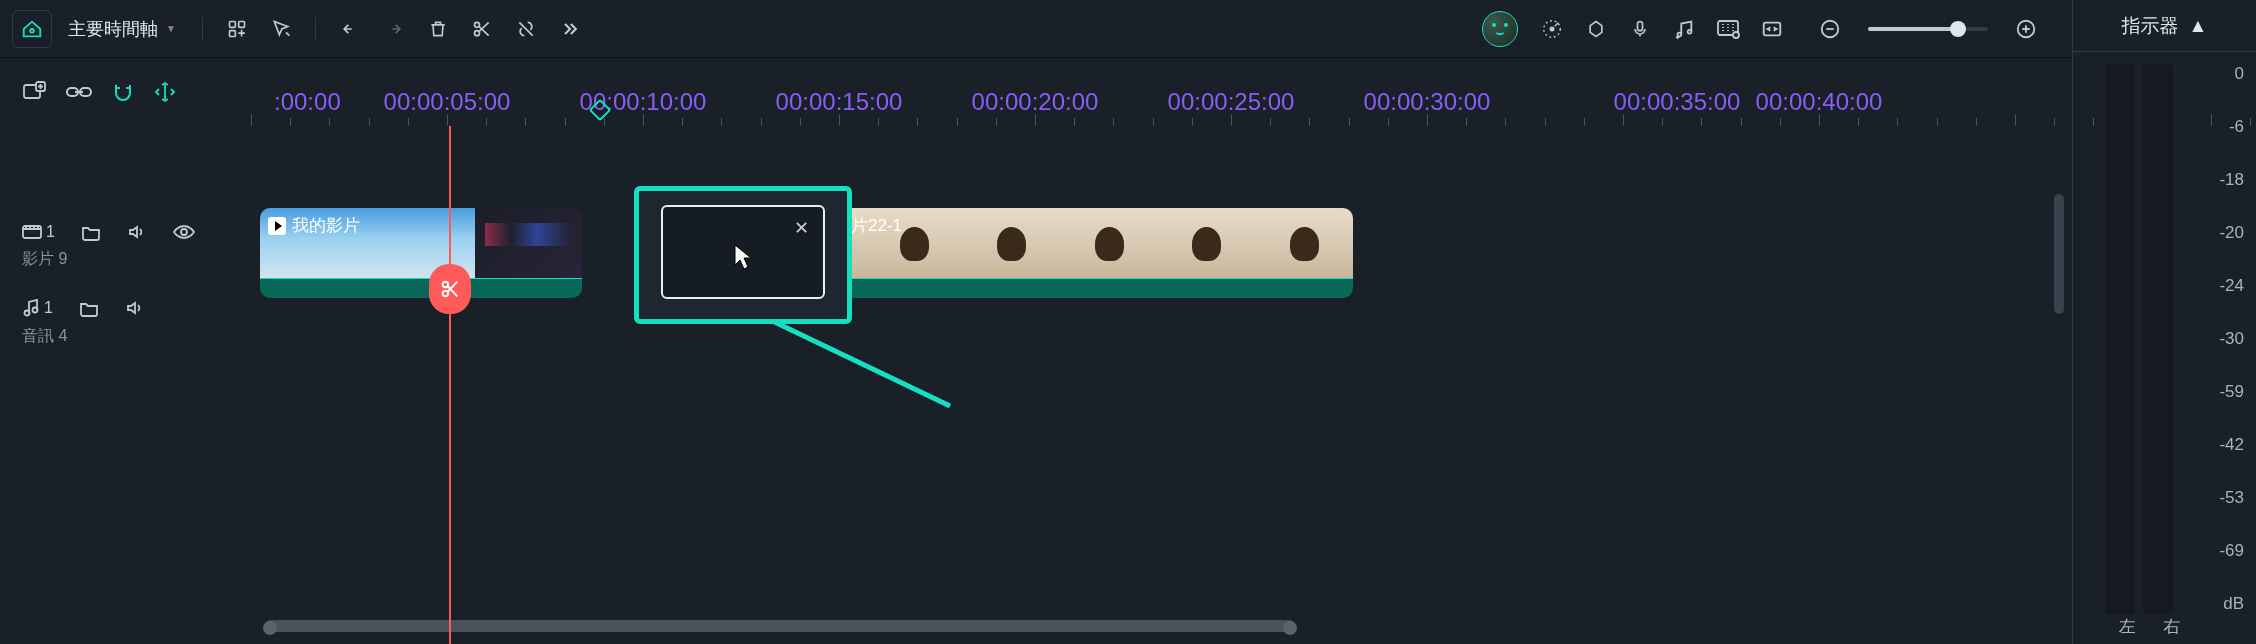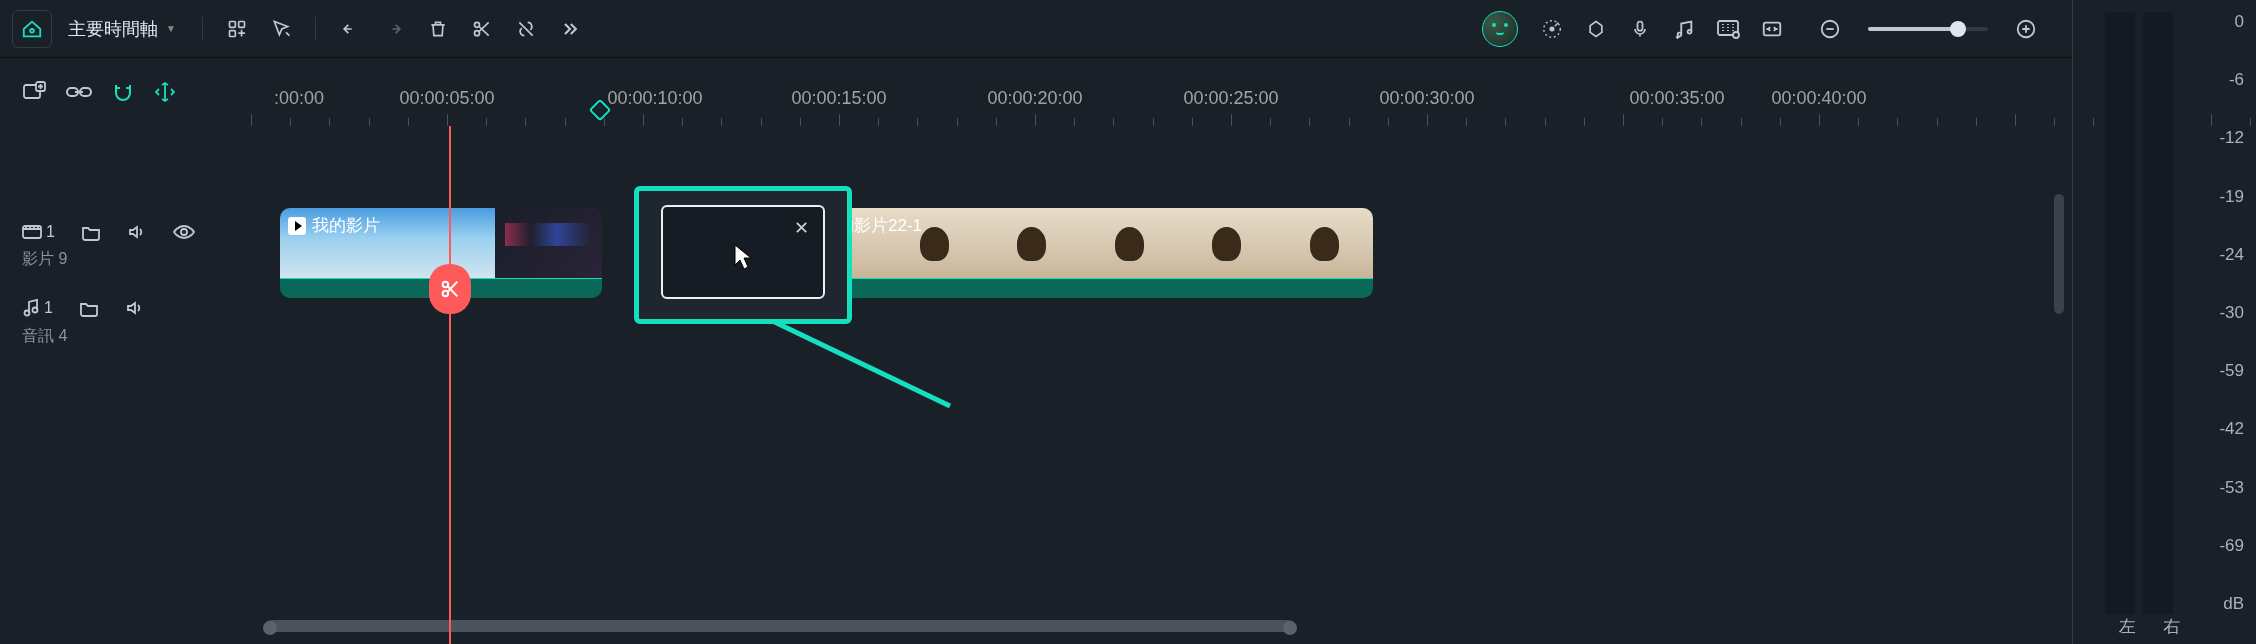--- a/index.html
+++ b/index.html
@@ -30,21 +30,21 @@
 .zoom-thumb { position: absolute; top: -6px; left: 75%; transform: translateX(-50%); width: 16px; height: 16px; background: #e0e6ee; border-radius: 50%; }
 
 
 .ruler-row { height: 68px; display: flex; }
 .ruler-left { width: 260px; display: flex; align-items: center; gap: 18px; padding-left: 22px; }
 .ruler-icons { display: flex; gap: 20px; align-items: center; }
 .ruler-ic { color: #c0c8d0; cursor: pointer; }
 .ruler-ic.accent { color: #14e0c0; }
 .ruler { flex: 1; position: relative; }
 .ruler-inner { position: absolute; left: 0; right: 0; bottom: 0; height: 40px; }
-.ruler-tc { position: absolute; color: #a3a3a3; font-size: 18px; transform: translateX(-50%); top: 2px; }
+.ruler-tc { position: absolute; color: #8b5cf6; font-size: 24px; transform: translateX(-50%); top: 2px; }
 .ruler-ticks { position: absolute; left: 0; right: 0; bottom: 0; height: 12px; }
 .ruler-tick { position: absolute; bottom: 0; width: 1px; height: 8px; background: #4a525e; }
 .ruler-tick.major { height: 12px; }
 
 
 .tl-body { flex: 1; display: flex; position: relative; overflow: hidden; }
 .tracks-left { width: 260px; display: flex; flex-direction: column; border-right: 0 solid transparent; }
 .track-head { height: 76px; display: flex; flex-direction: column; justify-content: center; padding-left: 22px; gap: 8px; }
 .track-head-icons { display: flex; align-items: center; gap: 26px; }
 .track-icon { color: #c0c8d0; display: flex; align-items: center; gap: 4px; font-size: 16px; }
@@ -54,21 +54,21 @@
 .scrollbar-h { position: absolute; left: 0; right: 30px; bottom: 10px; height: 16px; }
 .scrollbar-thumb { position: absolute; top: 2px; height: 12px; background: #4a525e; border-radius: 6px; }
 .scroll-end { position: absolute; width: 14px; height: 14px; background: #5a626e; border-radius: 50%; top: 1px; }
 
 
 .playhead { position: absolute; top: -68px; bottom: 0; width: 2px; background: #ff5a5a; z-index: 30; pointer-events: none; }
 .scissors-bubble { position: absolute; top: 138px; left: -20px; width: 42px; height: 50px; background: #ff5a5a; border-radius: 20px; display: flex; align-items: center; justify-content: center; z-index: 31; cursor: pointer; }
 .marker-diamond { position: absolute; top: 44px; width: 16px; height: 16px; border: 2px solid #14e0c0; transform: translateX(-50%) rotate(45deg); border-radius: 3px; }
 
 
-.clip { position: absolute; top: 0; height: 90px; border-radius: 10px; overflow: hidden; margin-left: 20px; }
+.clip { position: absolute; top: 0; height: 90px; border-radius: 10px; overflow: hidden; }
 .clip-body { position: absolute; top: 0; left: 0; right: 0; height: 76px; display: flex; background: #2a333e; }
 .clip-thumb { flex: 1; background: #3a4450; }
 .clip-thumb.sky { background: linear-gradient(180deg, #4a9de0 0%, #9ad0f0 40%, #dae8ee 100%); }
 .clip-thumb.ed { background: linear-gradient(135deg, #1a1e28, #2a2438); position: relative; }
 .clip-thumb.ed::before { content:""; position:absolute; left:10%; right:10%; top:20%; bottom:50%; background: linear-gradient(90deg,#ff3a6a,transparent 30%, #3a6aff 60%, transparent); opacity:0.5;}
 .clip-thumb.woman { background: linear-gradient(180deg, #e8dcc8 0%, #d0c0a8 70%, #c8b090 100%); position: relative; }
 .clip-thumb.woman::after { content:""; position:absolute; left:35%; top:25%; width:30%; height:45%; background:#3a2a1a; border-radius:50% 50% 40% 40%;}
 .clip-audio { position: absolute; left: 0; right: 0; bottom: 0; height: 20px; background: #0a6858; border-top: 1px solid #14e0c0; }
 .clip-label { position: absolute; top: 6px; left: 8px; display: flex; align-items: center; gap: 6px; color: #fff; font-size: 17px; z-index: 5; font-weight: 500; }
 .play-badge { width: 18px; height: 18px; background: #fff; border-radius: 3px; display: flex; align-items: center; justify-content: center; }
@@ -252,21 +252,21 @@
             <svg width="22" height="22" viewBox="0 0 22 22" fill="none" stroke="currentColor" stroke-width="1.8">
                 <path d="M11 3v16M5 8l-3 3 3 3M17 8l3 3-3 3M8 4l3-2 3 2M8 18l3 2 3-2"></path>
               </svg>
           </div>
         </div>
       </div>
       <div class="ruler">
         <div class="ruler-inner" id="ruler-inner">
           <div class="ruler-tc" style="left:14px; transform:none">:00:00</div>
         <div class="ruler-tc" style="left: 187px;">00:00:05:00</div>
-            <div class="ruler-tc" style="left: 395px;">00:00:10:00</div>
+            <div class="ruler-tc" style="left: 383px;">00:00:10:00</div>
             <div class="ruler-tc" style="left: 579px;">00:00:15:00</div>
             <div class="ruler-tc" style="left: 775px;">00:00:20:00</div>
             <div class="ruler-tc" style="left: 971px;">00:00:25:00</div>
             <div class="ruler-tc" style="left: 1167px;">00:00:30:00</div>
             <div class="ruler-tc" style="left: 1417px;">00:00:35:00</div>
             <div class="ruler-tc" style="left: 1559px;">00:00:40:00</div>
             <div class="ruler-ticks">
               <div class="ruler-tick major" style="left: -9px;"></div>
               <div class="ruler-tick" style="left: 30.2px;"></div>
               <div class="ruler-tick" style="left: 69.4px;"></div>
@@ -456,34 +456,38 @@
             </svg>
         </div>
 
       </div>
 
       <div class="scroll-v"></div>
     </div>
   </div>
 
   <div class="sidebar">
+    <div class="sidebar-head">
+      <span>指示器</span>
+      <span>▲</span>
+    </div>
     <div class="meters">
       <div class="meter-bars">
         <div class="meter-col"></div>
         <div class="meter-col"></div>
         <div class="meter-labels">
           <span>左</span>
           <span>右</span>
         </div>
       </div>
       <div class="meter-scale" id="meter-scale">
           <div>0</div>
           <div>-6</div>
-          <div>-12</div>
-          <div>-19</div>
+          <div>-18</div>
+          <div>-20</div>
           <div>-24</div>
           <div>-30</div>
           <div>-59</div>
           <div>-42</div>
           <div>-53</div>
           <div>-69</div>
           <div>dB</div>
         </div>
     </div>
   </div>

